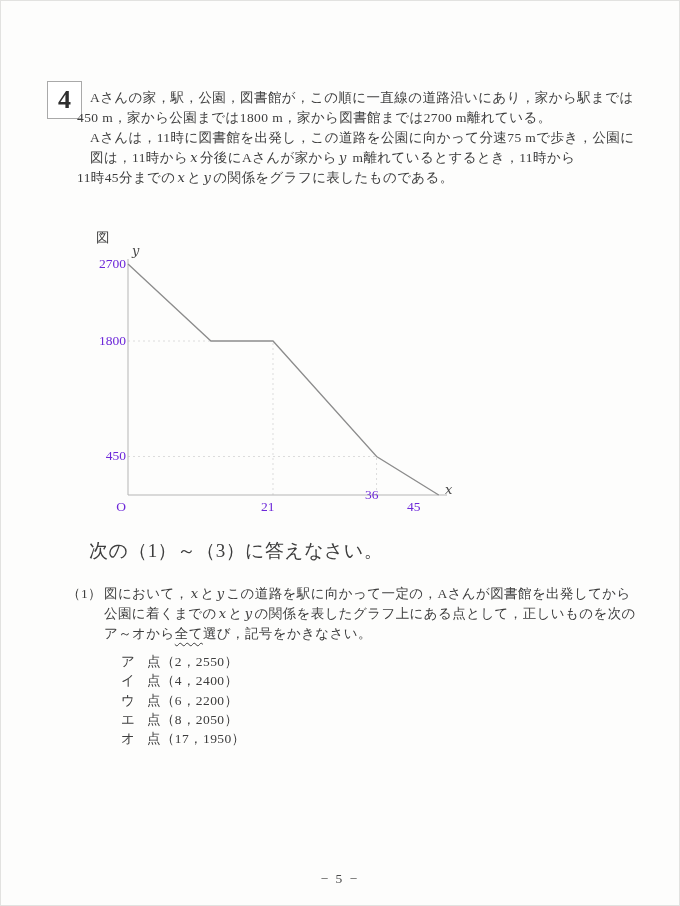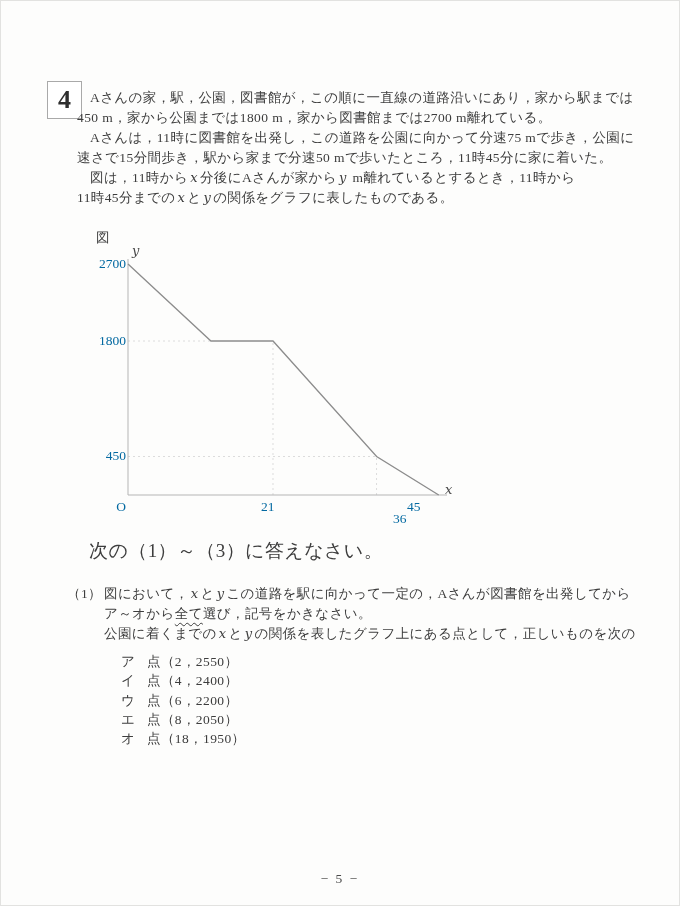--- a/index.html
+++ b/index.html
@@ -40,21 +40,21 @@
   
   .fig-label{
     position:absolute;left:95px;top:228px;
     font-size:13.5px;letter-spacing:0.4px;
   }
   .graph-wrap{
     position:absolute;left:78px;top:238px;width:392px;height:286px;
   }
   .graph-wrap svg{position:absolute;left:0;top:0;}
   .tick{
-    position:absolute;font-size:13.5px;color:#0369a1;
+    position:absolute;font-size:13.5px;color:#6d28d9;
   }
   .ytick{left:0;width:47px;text-align:right;}
   .xtick{width:24px;text-align:left;}
   .axis-var{
     position:absolute;font-style:italic;
     font-family:"DejaVu Serif",serif;font-size:13px;color:#474747;
   }
   
   .instruction{
     position:absolute;left:88px;top:537px;
@@ -95,21 +95,20 @@
 <div class="page">
 
   <div class="qbox">
     <span>4</span>
   </div>
 
   <div class="statement">
     <div class="line indent">Aさんの家，駅，公園，図書館が，この順に一直線の道路沿いにあり，家から駅までは</div>
     <div class="line">450 m，家から公園までは1800 m，家から図書館までは2700 m離れている。</div>
     <div class="line indent">Aさんは，11時に図書館を出発し，この道路を公園に向かって分速75 mで歩き，公園に</div>
-    <div class="line">速さで15分間歩き，駅から家まで分速50 mで歩いたところ，11時45分に家に着いた。</div>
     <div class="line indent">
       <span>図は，11時から</span><span class="var">x</span><span>分後にAさんが家から</span><span class="var">y</span><span> m離れているとするとき，11時から</span>
     </div>
     <div class="line">
       <span>11時45分までの</span><span class="var">x</span><span>と</span><span class="var">y</span><span>の関係をグラフに表したものである。</span>
     </div>
   </div>
 
   <div class="fig-label">図</div>
 
@@ -125,38 +124,38 @@
       <line x1="49" y1="256" x2="368" y2="256" stroke-width="1" stroke="#b5b5b5"></line>
       <polyline fill="none" stroke-width="1.3" points="49.0,25.0 131.9,102.0 194.0,102.0 297.6,217.5 359.7,256.0" stroke="#8c8c8c"></polyline>
     </svg>
     <span class="axis-var" style="left:53px;top:4px;">y</span>
     <span class="axis-var" style="left:366px;top:243px;">x</span>
     <span class="tick ytick" style="top:17px;">2700</span>
     <span class="tick ytick" style="top:94px;">1800</span>
     <span class="tick ytick" style="top:209px;">450</span>
     <span class="tick ytick" style="top:260px;">O</span>
     <span class="tick xtick" style="left:182px;top:260px;">21</span>
-    <span class="tick xtick" style="left:286px;top:272px;margin-left:28px;">36</span>
+    <span class="tick xtick" style="left:286px;top:248px;">36</span>
     <span class="tick xtick" style="left:328px;top:260px;">45</span>
   </div>
 
   <div class="instruction">次の（1）～（3）に答えなさい。</div>
 
   <div class="q1">
     <div class="q1-row">
       <span class="q1-label">（1）</span>
       <span>
         <span>図において，</span><span class="var">x</span><span>と</span><span class="var">y</span><span>この道路を駅に向かって一定の，Aさんが図書館を出発してから</span>
       </span>
     </div>
     <div class="q1-cont">
-      <span>ア～オから</span><span class="wavy">全て</span><span>選び，記号をかきなさい。</span>
+      <span>公園に着くまでの</span><span class="var">x</span><span>と</span><span class="var">y</span><span>の関係を表したグラフ上にある点として，正しいものを次の</span>
     </div>
     <div class="q1-cont">
-      <span>公園に着くまでの</span><span class="var">x</span><span>と</span><span class="var">y</span><span>の関係を表したグラフ上にある点として，正しいものを次の</span>
+      <span>ア～オから</span><span class="wavy">全て</span><span>選び，記号をかきなさい。</span>
     </div>
   </div>
 
   <div class="options">
     <div class="opt-row">
       <span class="opt-kana">ア</span>
       <span>点（2，2550）</span>
     </div>
     <div class="opt-row">
       <span class="opt-kana">イ</span>
@@ -165,19 +164,19 @@
     <div class="opt-row">
       <span class="opt-kana">ウ</span>
       <span>点（6，2200）</span>
     </div>
     <div class="opt-row">
       <span class="opt-kana">エ</span>
       <span>点（8，2050）</span>
     </div>
     <div class="opt-row">
       <span class="opt-kana">オ</span>
-      <span>点（18，1950）</span>
+      <span>点（17，1950）</span>
     </div>
   </div>
 
   <div class="footer">− 5 −</div>
 
 </div>
 
 </body></html>

